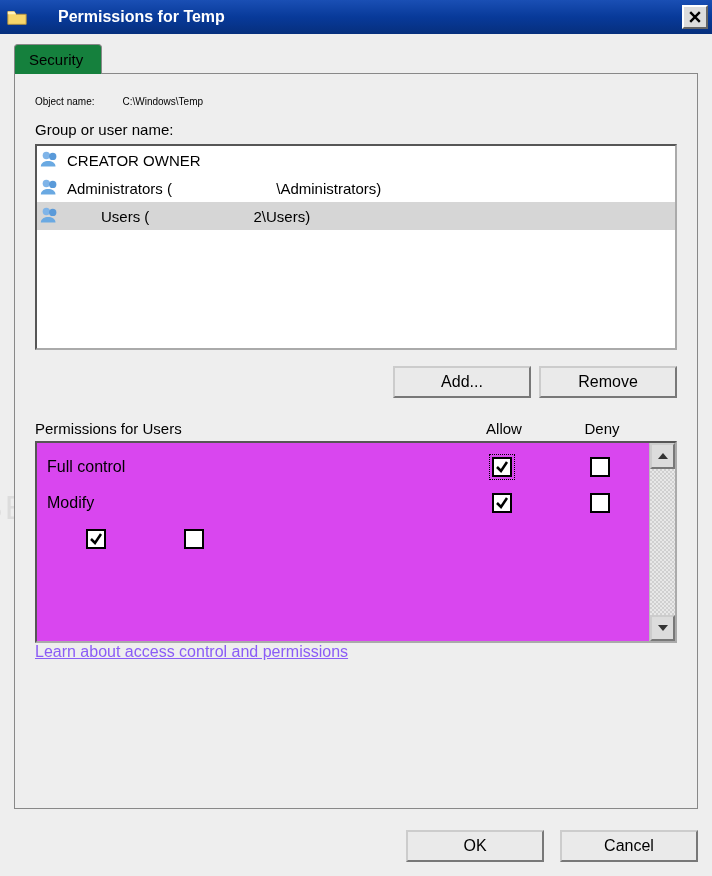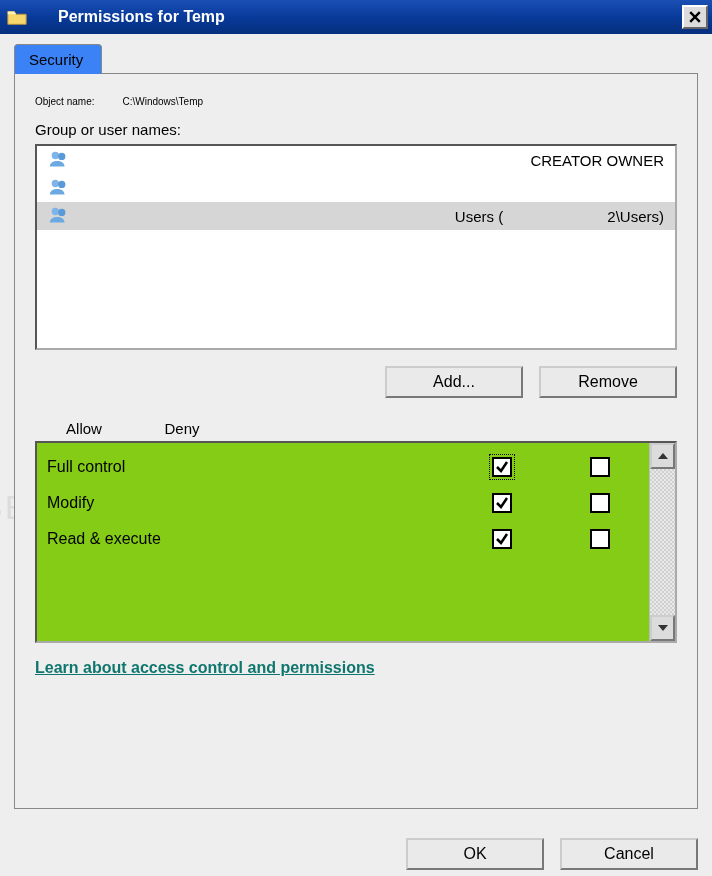--- a/index.html
+++ b/index.html
@@ -52,21 +52,21 @@
     height: calc(876px - 34px);
     padding: 10px 14px 14px 14px;
     position: relative;
   }
   .tab-strip {
     display: flex;
     position: relative;
     z-index: 2;
   }
   .tab {
-    background: #3b82f6;
+    background: #15803d;
     border: 1px solid #888;
     border-bottom: none;
     border-radius: 4px 4px 0 0;
     padding: 6px 18px 6px 14px;
     font-size: 15px;
     margin-bottom: -1px;
     cursor: pointer;
   }
   .tab-panel {
     border: 1px solid #888;
@@ -81,56 +81,55 @@
   .listbox {
     background: #fff;
     border: 2px inset #aaa;
     height: 206px;
     overflow: auto;
     margin-top: 6px;
   }
   .list-item {
     display: flex;
     align-items: center;
-    padding: 4px 11px;
+    padding: 4px 2px;
     gap: 6px;
     cursor: default;
-    justify-content: space-between;
   }
   .list-item.selected {
     background: #d6d6d6;
     gap: 40px;
   }
   .group-icon {
     width: 22px; height: 20px; flex-shrink: 0;
   }
   .btn-row {
     display: flex;
     justify-content: flex-end;
-    gap: 16px;
+    gap: 8px;
     margin-top: 16px;
   }
   button.win {
     font-family: inherit;
     font-size: 16px;
     background: #eaeaea;
     border: 2px outset #ccc;
     padding: 5px 0;
     min-width: 138px;
     cursor: pointer;
   }
   .perm-header {
     display: flex;
     margin-top: 22px;
     font-size: 15px;
   }
   .perm-header .ph-label { flex: 1; }
   .perm-header .ph-col { width: 98px; text-align: center; }
   .perm-box {
-    background: #84cc16;
+    background: #d946ef;
     border: 2px inset #aaa;
     margin-top: 4px;
     height: 202px;
     display: flex;
   }
   .perm-rows { flex: 1; padding: 6px 0 6px 10px; }
   .perm-row {
     display: flex;
     align-items: center;
     height: 36px;
@@ -158,32 +157,30 @@
   }
   .sb-btn {
     height: 26px;
     background: #dcdcdc;
     border: 2px outset #ccc;
     display: flex; align-items: center; justify-content: center;
     cursor: pointer;
   }
   .sb-track { flex: 1; background: repeating-conic-gradient(#d0d0d0 0% 25%, #e8e8e8 0% 50%) 0 0/4px 4px; }
   .link {
-    color: #0f766e;
+    color: #8b5cf6;
     text-decoration: underline;
     cursor: pointer;
     display: inline-block;
-    margin-top: 16px;
     font-size: 16px;
-    font-weight: bold;
   }
   .bottom-buttons {
     position: absolute;
     right: 14px;
-    bottom: 6px;
+    bottom: 14px;
     display: flex;
     gap: 16px;
   }
   
   .arrow {
     position: absolute;
     pointer-events: none;
   }
   
   .watermark {
@@ -222,54 +219,56 @@
   </div>
 
   <div class="tab-panel">
 
     <div class="row obj-name">
       <span>Object name:</span>
       <span>C:\Windows\Temp</span>
     </div>
 
     <div class="row">
-      <div>Group or user names:</div>
+      <div>Group or user name:</div>
       <div class="listbox">
         <div class="list-item">
           <span class="group-icon"><svg viewBox="0 0 24 20">
                 <circle cx="8" cy="6" r="4" fill="#7fb4e8"></circle>
                 <circle cx="15" cy="7" r="4" fill="#5a9ad9"></circle>
                 <path d="M2 18c0-4 4-6 8-6s8 2 8 6" fill="#6aa9e2"></path>
               </svg></span>
           <span>CREATOR OWNER</span>
         </div>
         <div class="list-item">
           <span class="group-icon"><svg viewBox="0 0 24 20">
                 <circle cx="8" cy="6" r="4" fill="#7fb4e8"></circle>
                 <circle cx="15" cy="7" r="4" fill="#5a9ad9"></circle>
                 <path d="M2 18c0-4 4-6 8-6s8 2 8 6" fill="#6aa9e2"></path>
               </svg></span>
+          <span style="white-space:pre">Administrators (                         \Administrators)</span>
         </div>
         <div class="list-item selected">
           <span class="group-icon"><svg viewBox="0 0 24 20">
                 <circle cx="8" cy="6" r="4" fill="#7fb4e8"></circle>
                 <circle cx="15" cy="7" r="4" fill="#5a9ad9"></circle>
                 <path d="M2 18c0-4 4-6 8-6s8 2 8 6" fill="#6aa9e2"></path>
               </svg></span>
           <span style="white-space:pre">Users (                         2\Users)</span>
         </div>
       </div>
     </div>
 
     <div class="btn-row">
       <button class="win">Add...</button>
       <button class="win">Remove</button>
     </div>
 
     <div class="perm-header">
+      <span class="ph-label">Permissions for Users</span>
       <span class="ph-col">Allow</span>
       <span class="ph-col">Deny</span>
       <span style="width:26px"></span>
     </div>
 
     <div class="perm-box">
       <div class="perm-rows">
         <div class="perm-row">
           <span class="pr-label">Full control</span>
           <span class="pr-cell"><span class="chk focus">
@@ -282,21 +281,20 @@
         <div class="perm-row">
           <span class="pr-label">Modify</span>
           <span class="pr-cell"><span class="chk">
                 <svg viewBox="0 0 14 14">
                   <path d="M2 7 L6 11 L12 2" stroke="#000" stroke-width="2.5" fill="none"></path>
                 </svg>
               </span></span>
           <span class="pr-cell"><span class="chk"></span></span>
         </div>
         <div class="perm-row">
-          <span class="pr-label">Read &amp; execute</span>
           <span class="pr-cell"><span class="chk">
                 <svg viewBox="0 0 14 14">
                   <path d="M2 7 L6 11 L12 2" stroke="#000" stroke-width="2.5" fill="none"></path>
                 </svg>
               </span></span>
           <span class="pr-cell"><span class="chk"></span></span>
         </div>
       </div>
       <div class="scrollbar">
         <div class="sb-btn">

